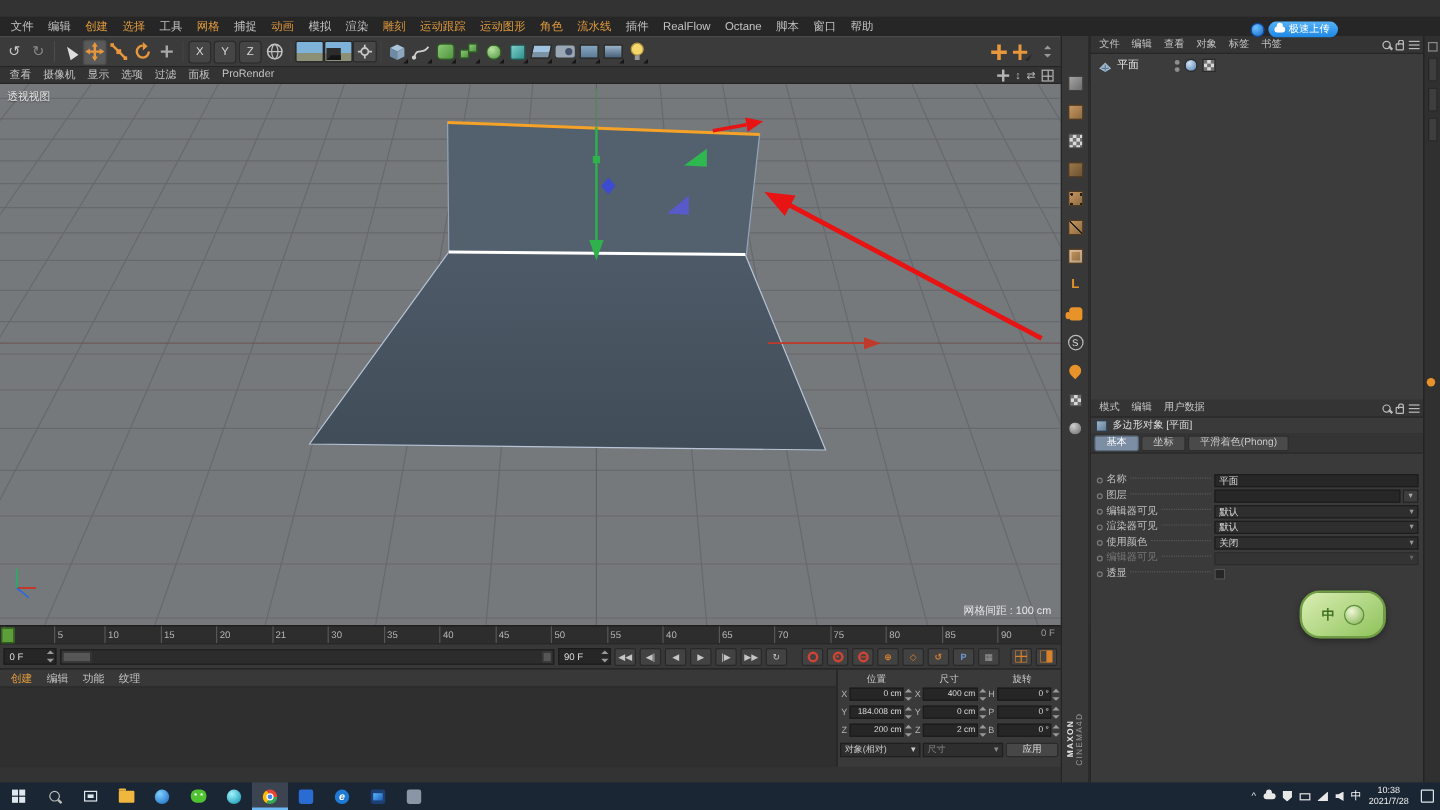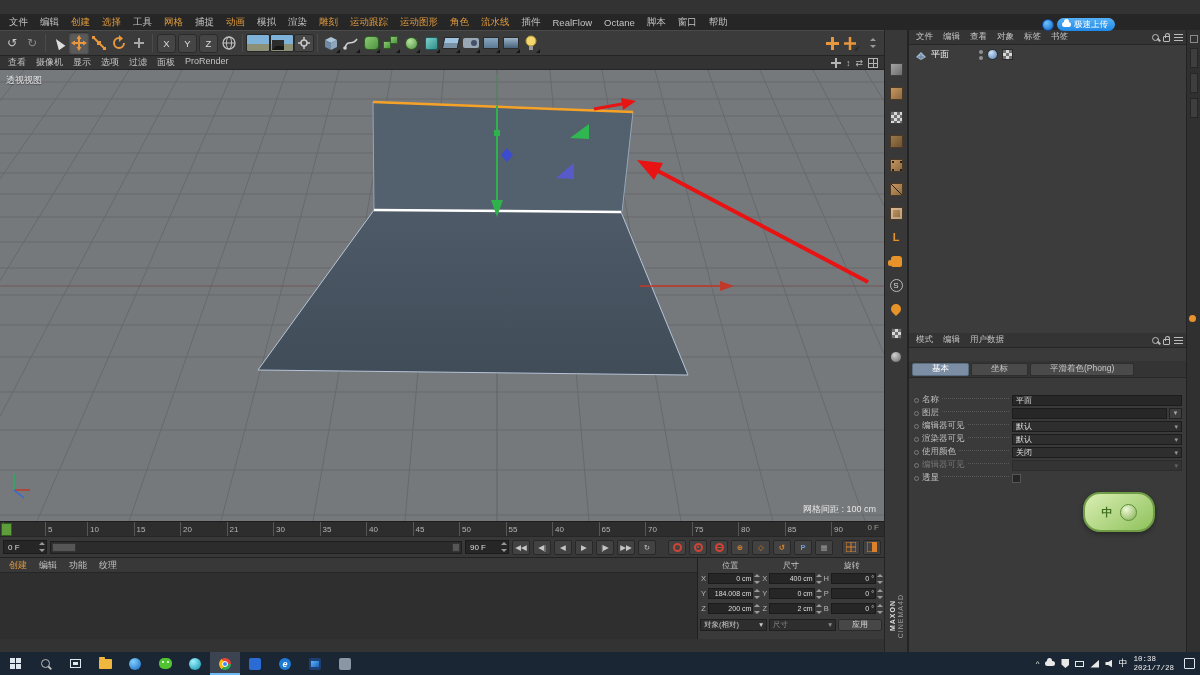--- a/index.html
+++ b/index.html
@@ -140,21 +140,21 @@
 .obj-row{display:flex;align-items:center;gap:4px;height:16px;padding:3px 4px 0 6px;font-size:9px;color:#ececec;}
 .vis-dots{display:flex;flex-direction:column;gap:2px;margin-left:26px;}
 .vdot{width:4px;height:4px;border-radius:50%;background:#8f8f8f;}
 .tag{width:11px;height:11px;border:1px solid #2a2a2a;flex:none;}
 .tag.checker{background:repeating-conic-gradient(#d8d8d8 0% 25%,#707070 0% 50%) 0 0/6px 6px;}
 .tag.phong{border-radius:50%;background:radial-gradient(circle at 35% 30%,#cfe2f5,#4f7fb5);}
 .am-menu{top:303px;}
 .am-title{position:absolute;left:0;top:318px;width:278px;height:13px;display:flex;align-items:center;gap:4px;padding:0 4px;font-size:8.5px;color:#ddd;}
 .polyobj-icon{width:10px;height:10px;background:linear-gradient(135deg,#9fb6cd,#5f7c98);border:1px solid #2e3e4e;flex:none;}
 .am-tabs{position:absolute;left:0;top:331px;width:278px;height:17px;display:flex;gap:2px;padding:1px 3px;background:#343434;border-bottom:1px solid #282828;align-items:center;}
-.am-tab{height:13px;padding:0 19px;display:flex;align-items:center;font-size:8.5px;background:#4a4a4a;border:1px solid #2e2e2e;border-radius:2px;color:#c8c8c8;white-space:nowrap;}
+.am-tab{height:13px;padding:0 9px;display:flex;align-items:center;font-size:8.5px;background:#4a4a4a;border:1px solid #2e2e2e;border-radius:2px;color:#c8c8c8;white-space:nowrap;}
 .am-tab.active{background:#7b8ea3;color:#fff;border-color:#5a6c80;}
 .am-section{position:absolute;left:0;top:348px;width:278px;height:13px;background:#454545;display:flex;align-items:center;padding:0 5px;font-size:8.5px;color:#dadada;border-bottom:1px solid #2d2d2d;}
 .am-rows{position:absolute;left:0;top:362px;width:278px;display:flex;flex-direction:column;gap:1px;padding:2px 5px;}
 .am-row{display:flex;align-items:center;height:12px;font-size:8.5px;}
 .adot{width:5px;height:5px;border:1px solid #7a7a7a;border-radius:50%;margin-right:3px;flex:none;}
 .albl{color:#c0c0c0;white-space:nowrap;}
 .lead{flex:1;border-bottom:1px dotted #585858;margin:0 3px 3px;min-width:5px;}
 .ctl{width:170px;flex:none;display:flex;align-items:center;}
 .fld{height:11px;background:#272727;border:1px solid #1c1c1c;color:#ddd;display:flex;align-items:center;padding:0 3px;font-size:8px;flex:1;min-width:0;}
 .sel{height:11px;background:#2e2e2e;border:1px solid #1c1c1c;color:#ddd;display:flex;align-items:center;justify-content:space-between;padding:0 3px;font-size:8px;flex:1;min-width:0;}
@@ -204,21 +204,21 @@
 .graysq{width:12px;height:12px;background:#8a95a5;border-radius:2px;}
 .tray{margin-left:auto;display:flex;align-items:center;gap:6px;padding-right:5px;}
 .tray-ic{display:flex;align-items:center;justify-content:center;font-size:8px;color:#e8e8e8;}
 .t-cloud{width:10px;height:5px;background:#e8e8e8;border-radius:3px;position:relative;}
 .t-cloud::before{content:'';position:absolute;left:2px;top:-3px;width:5px;height:5px;background:#e8e8e8;border-radius:50%;}
 .t-shield{width:8px;height:9px;background:#e8e8e8;clip-path:polygon(0 0,100% 0,100% 60%,50% 100%,0 60%);}
 .t-usb{width:9px;height:6px;border:1px solid #e8e8e8;}
 .t-net{width:9px;height:8px;background:#e8e8e8;clip-path:polygon(0 100%,100% 0,100% 100%);}
 .t-vol{width:7px;height:8px;background:#e8e8e8;clip-path:polygon(0 30%,40% 30%,100% 0,100% 100%,40% 70%,0 70%);}
 .t-zh{font-size:9px;color:#fff;}
-.clock{text-align:left;font-size:7.5px;line-height:8.5px;color:#f0f0f0;font-family:Liberation Mono, monospace;}
+.clock{text-align:center;font-size:7.5px;line-height:8.5px;color:#f0f0f0;}
 .notif{width:11px;height:11px;border:1px solid #dfe7ee;border-radius:1px;margin-left:4px;}
 </style>
 </head>
 <body>
 
 <div class="screen">
 
 
   <div class="menubar">
       <span class="menu-item">文件</span>
@@ -776,20 +776,24 @@
           <span class="menu-item">模式</span>
           <span class="menu-item">编辑</span>
           <span class="menu-item">用户数据</span>
         </span>
       <span class="pm-icons">
         <span class="mag"></span>
         <span class="lockic"></span>
         <span class="menuic"></span>
       </span>
     </div>
+    <div class="am-title">
+      <span class="polyobj-icon"></span>
+      <span>多边形对象 [平面]</span>
+    </div>
     <div class="am-tabs">
       <span class="am-tab active">基本</span>
       <span class="am-tab">坐标</span>
       <span class="am-tab">平滑着色(Phong)</span>
     </div>
     <div class="am-rows">
       <div class="am-row">
         <span class="adot"></span>
         <span class="albl">名称</span>
         <span class="lead"></span>

